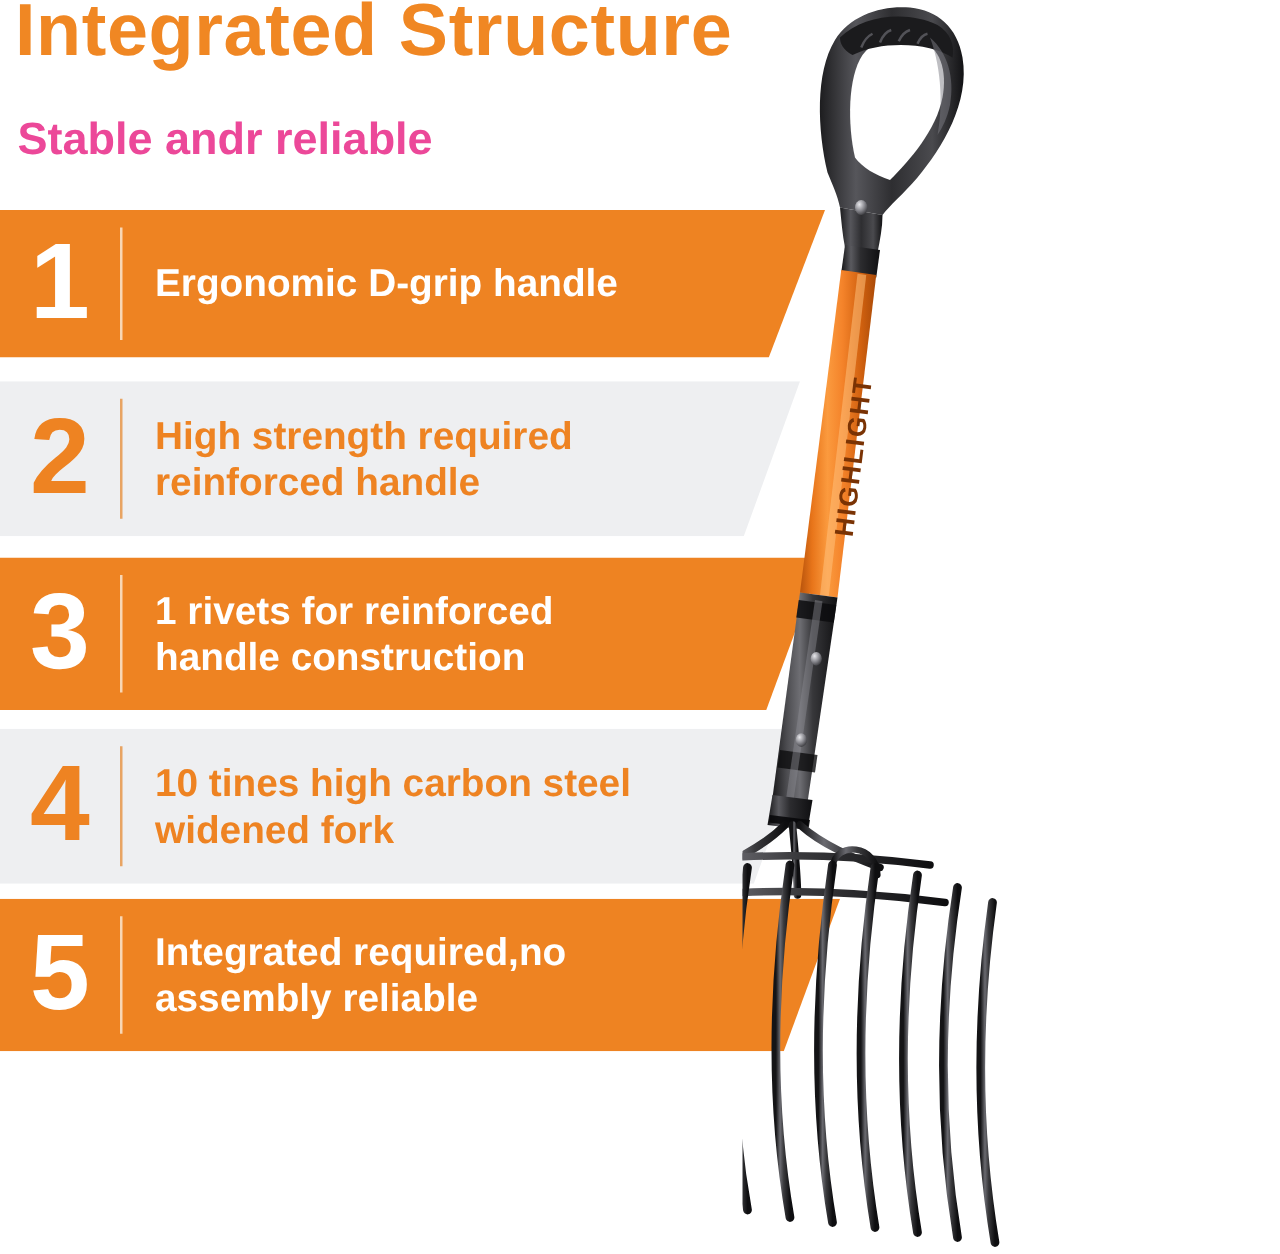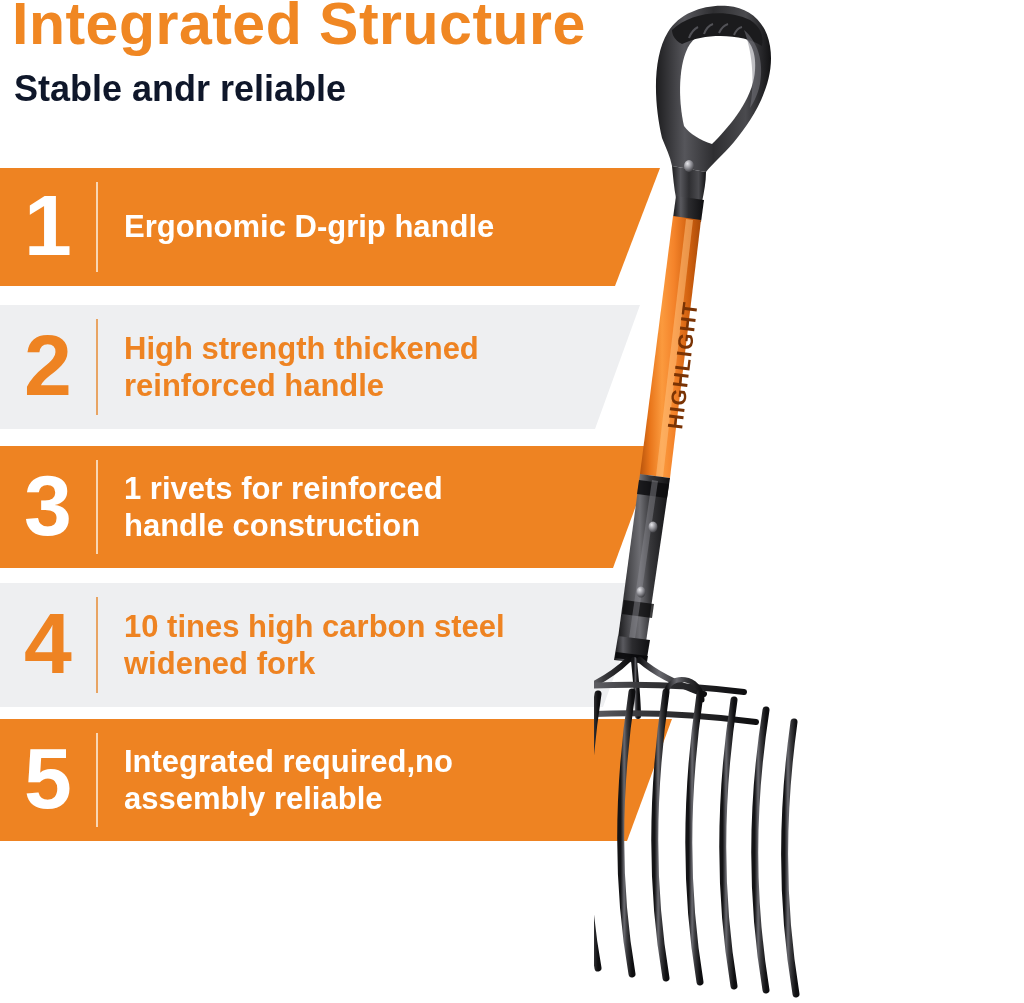--- a/index.html
+++ b/index.html
@@ -31,24 +31,24 @@
     font-size: 59px;
     font-weight: 700;
     letter-spacing: 0.5px;
     color: #F08723;
     white-space: nowrap;
     line-height: 1.05;
   }
   #page-subtitle {
     position: absolute;
     left: 14px;
-    top: 70px;
+    top: 92px;
     font-size: 36px;
     font-weight: 700;
-    color: #0f172a;
+    color: #ec4899;
     white-space: nowrap;
     line-height: 1.05;
   }
 
   
   .banner {
     position: absolute;
     left: 0;
     display: flex;
     align-items: center;
@@ -144,21 +144,21 @@
 </div>
 
 <div class="banner v-gray" id="banner-2">
   <svg class="banner-shape" viewBox="0 0 640 124" preserveAspectRatio="none">
     <polygon points="0,0 640,0 595,124 0,124" fill="#EEEFF1"></polygon>
   </svg>
   <div class="banner-inner">
     <div class="banner-num">2</div>
     <div class="banner-divider"></div>
     <div class="banner-text">
-      <span class="line">High strength thickened</span>
+      <span class="line">High strength required</span>
       <span class="line">reinforced handle</span>
     </div>
   </div>
 </div>
 
 <div class="banner v-orange" id="banner-3">
   <svg class="banner-shape" viewBox="0 0 658 122" preserveAspectRatio="none">
     <polygon points="0,0 658,0 613,122 0,122" fill="#EE8322"></polygon>
   </svg>
   <div class="banner-inner">

